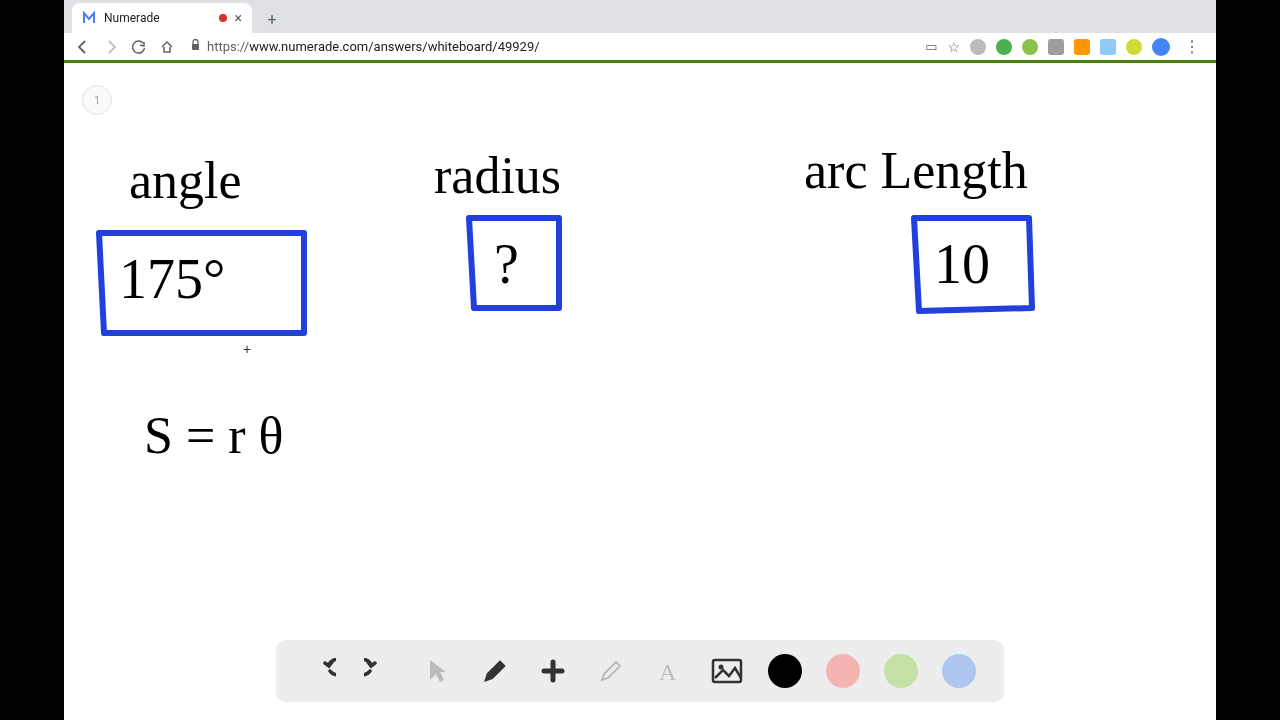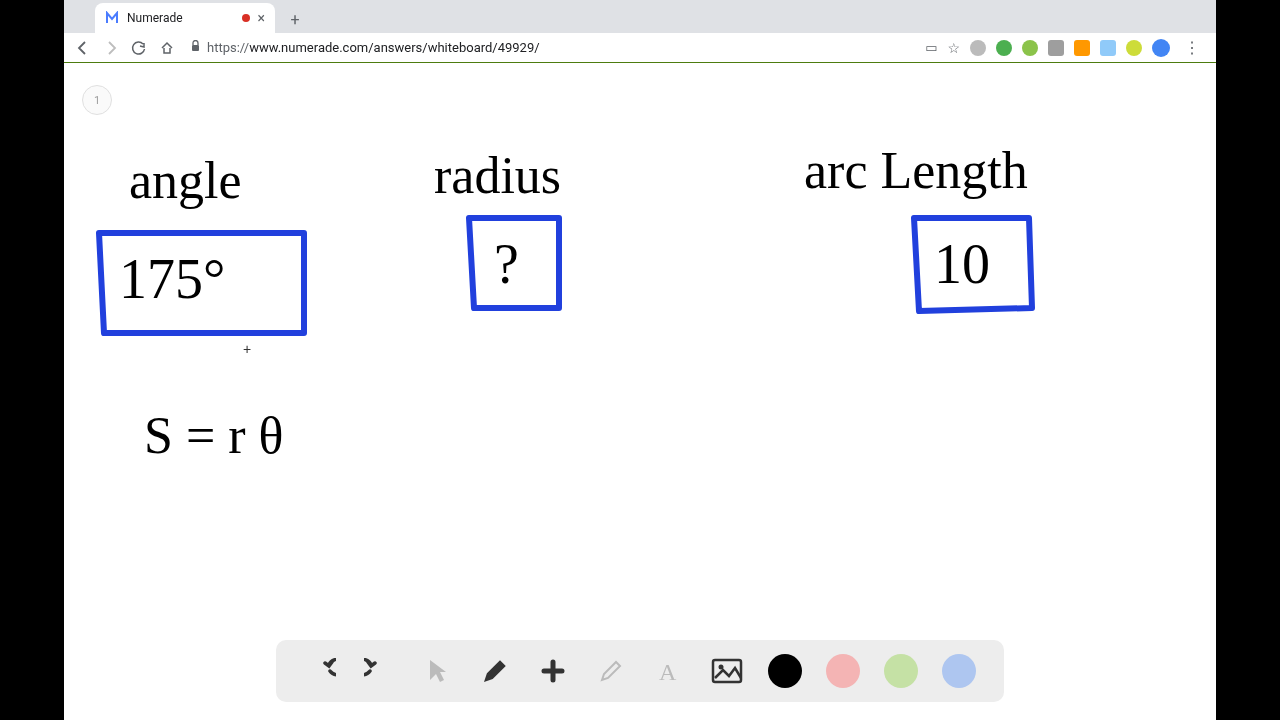--- a/index.html
+++ b/index.html
@@ -32,21 +32,20 @@
       display: flex;
       align-items: center;
       background: #fff;
       border-radius: 8px 8px 0 0;
       height: 30px;
       padding: 0 10px;
       gap: 8px;
       font-size: 12px;
       color: #202124;
       min-width: 180px;
-      margin-left: 23px;
     }
     .tab-favicon {
       width: 14px;
       height: 14px;
       display: flex;
       align-items: center;
       justify-content: center;
     }
     .tab-title { flex: 1; }
     .rec-dot {
@@ -66,21 +65,21 @@
       align-items: center;
       justify-content: center;
       color: #5f6368;
       font-size: 16px;
       margin-left: 6px;
       cursor: pointer;
     }
     .toolbar {
       height: 30px;
       background: #fff;
-      border-bottom: 1px solid #4d7c0f;
+      border-bottom: 3px solid #4d7c0f;
       display: flex;
       align-items: center;
       padding: 0 8px;
       gap: 6px;
     }
     .nav-btn {
       width: 22px;
       height: 22px;
       display: flex;
       justify-content: center;

